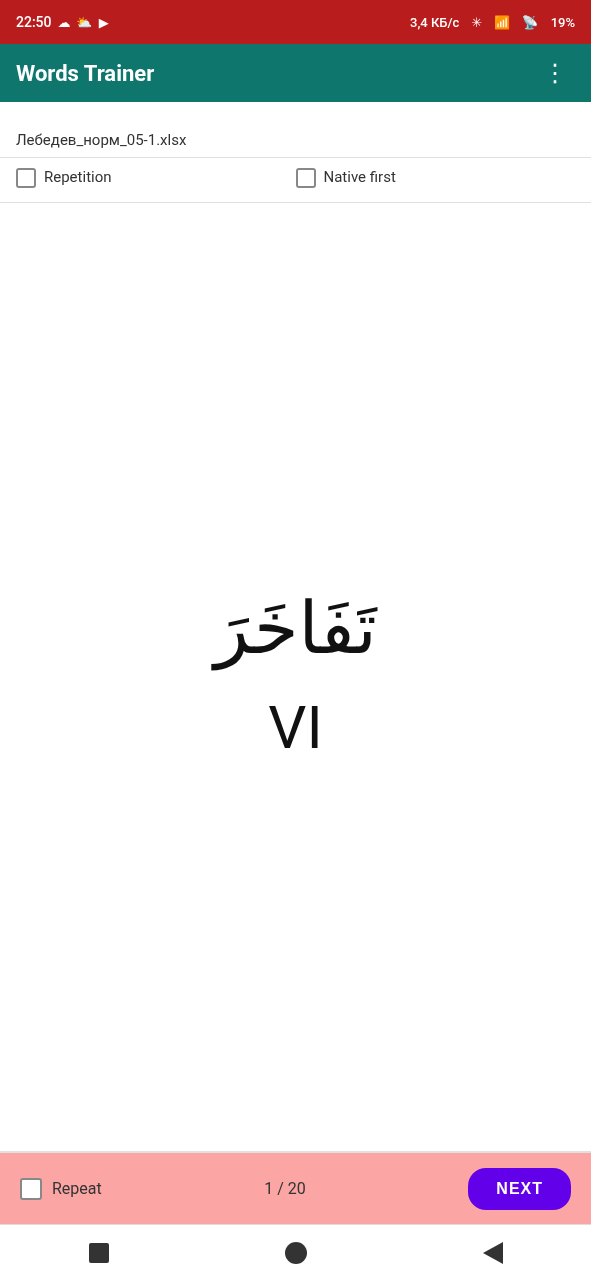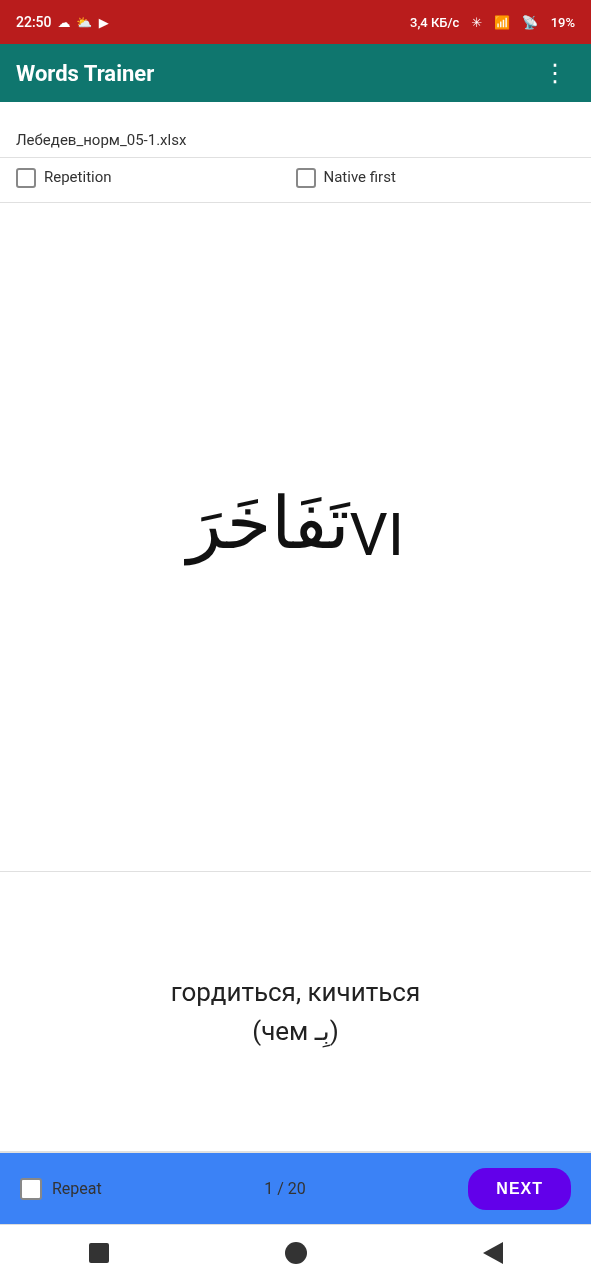--- a/index.html
+++ b/index.html
@@ -117,21 +117,21 @@
     .main-card {
       flex: 1;
       display: flex;
       flex-direction: column;
     }
 
     
     .word-display-area {
       flex: 1;
       display: flex;
-      flex-direction: row;
+      flex-direction: column;
       align-items: center;
       justify-content: center;
       padding: 40px 20px 45px;
       border-bottom: 1px solid #e0e0e0;
       min-height: 380px;
     }
 
     .arabic-word {
       font-size: 72px;
       font-weight: 400;
@@ -166,21 +166,21 @@
       text-align: center;
       line-height: 1.5;
     }
 
     
     .bottom-bar {
       display: flex;
       align-items: center;
       justify-content: space-between;
       padding: 16px 20px;
-      background: #3b82f6;
+      background: #fca5a5;
       border-top: 1px solid #e0e0e0;
       height: 72px;
     }
 
     .repeat-option {
       display: flex;
       align-items: center;
       gap: 10px;
       cursor: pointer;
     }
@@ -300,26 +300,20 @@
   </div>
 </div>
 
 <div class="main-card">
 
   <div class="word-display-area">
     <div class="arabic-word">تَفَاخَرَ</div>
     <div class="roman-numeral">VI</div>
   </div>
 
-  <div class="translation-area">
-    <div class="translation-text">
-      <span>гордиться, кичиться</span><br>
-      <span>(чем بِـ)</span>
-    </div>
-  </div>
 
 </div>
 
 <div class="bottom-bar">
   <div class="repeat-option">
     <div class="repeat-checkbox"></div>
     <span class="repeat-label">Repeat</span>
   </div>
   <span class="progress-text">1 / 20</span>
   <button class="next-button">NEXT</button>

